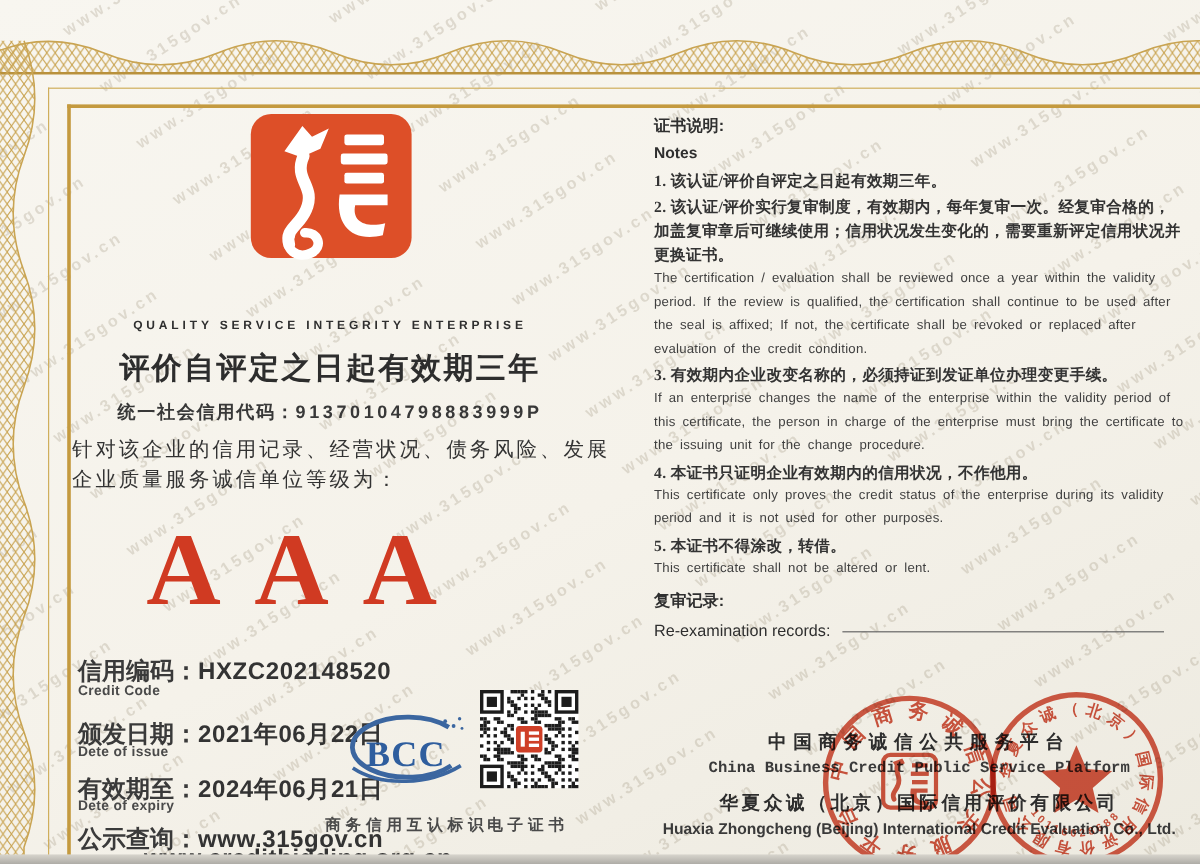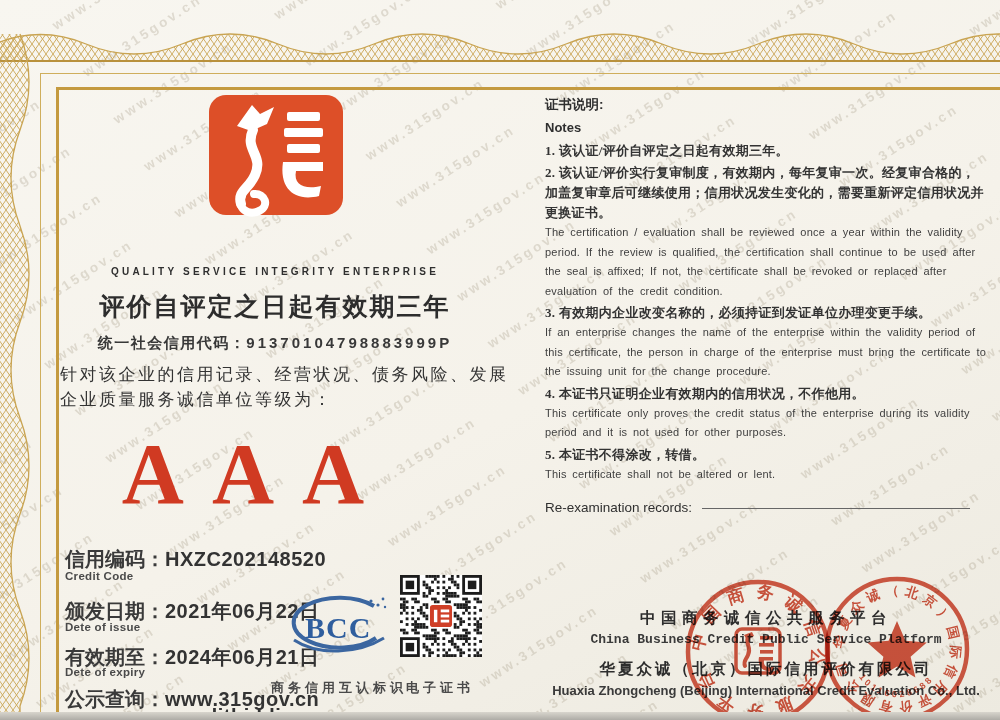--- a/index.html
+++ b/index.html
@@ -424,20 +424,21 @@
       <div class="zh">4. 本证书只证明企业有效期内的信用状况，不作他用。</div>
       <div class="en">This certificate only proves the credit status of the enterprise during its validity period and it is not used for other purposes.</div>
     </div>
     <div class="ni">
       <div class="zh">5. 本证书不得涂改，转借。</div>
       <div class="en">This certificate shall not be altered or lent.</div>
     </div>
   </div>
 
   <div class="review">
+    <div class="zh">复审记录:</div>
     <div class="en"><span>Re-examination records:</span><span class="ul"></span></div>
   </div>
 
   <div class="issuer">
     <div class="pcn">中国商务诚信公共服务平台</div>
     <div class="pen">China Business Credit Public Service Platform</div>
     <div class="ccn">华夏众诚（北京）国际信用评价有限公司</div>
     <div class="cen">Huaxia Zhongcheng (Beijing) International Credit Evaluation Co., Ltd.</div>
   </div>
 

